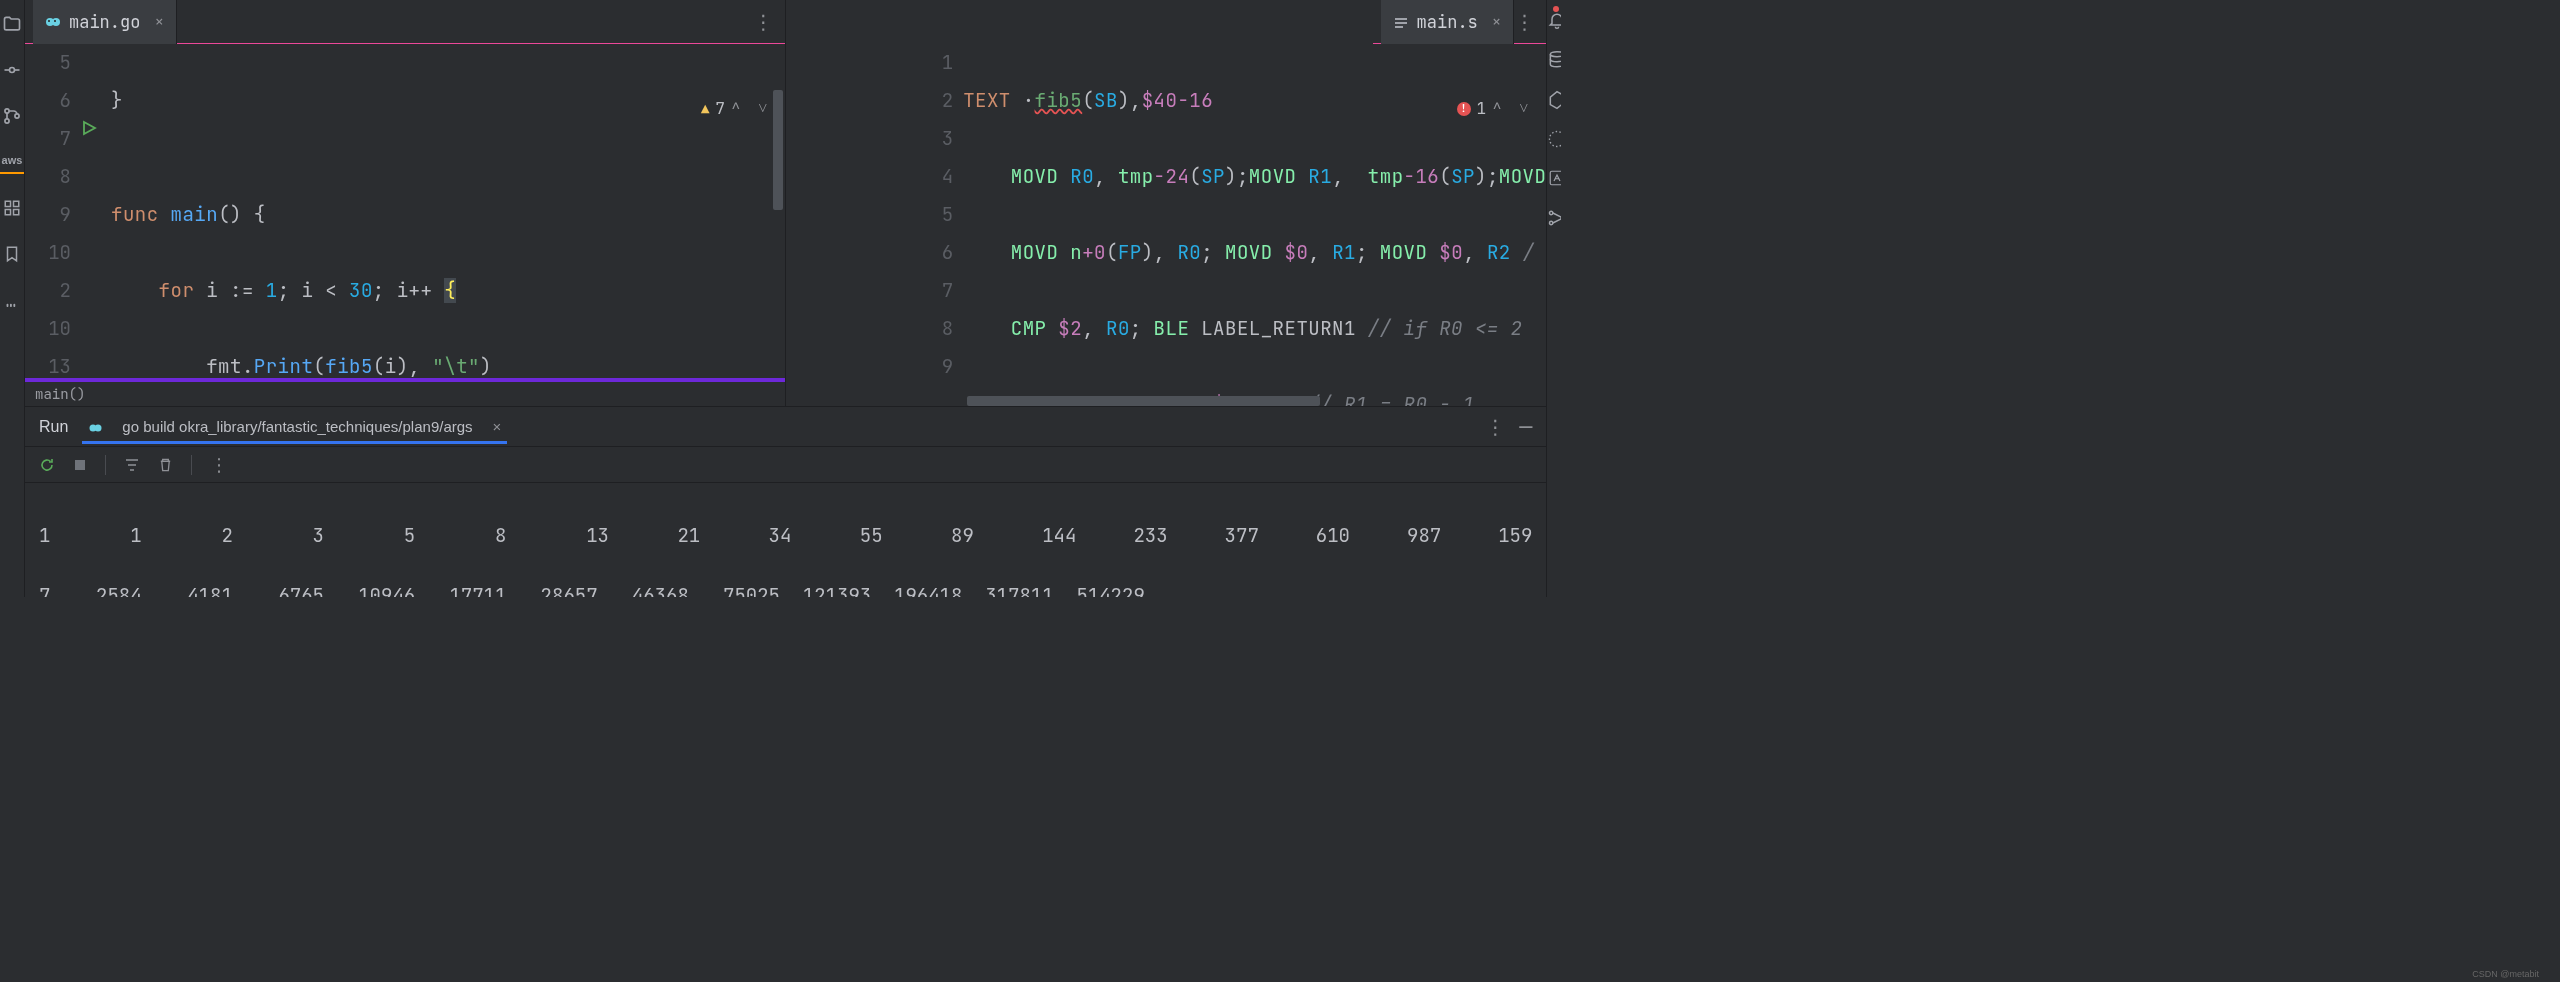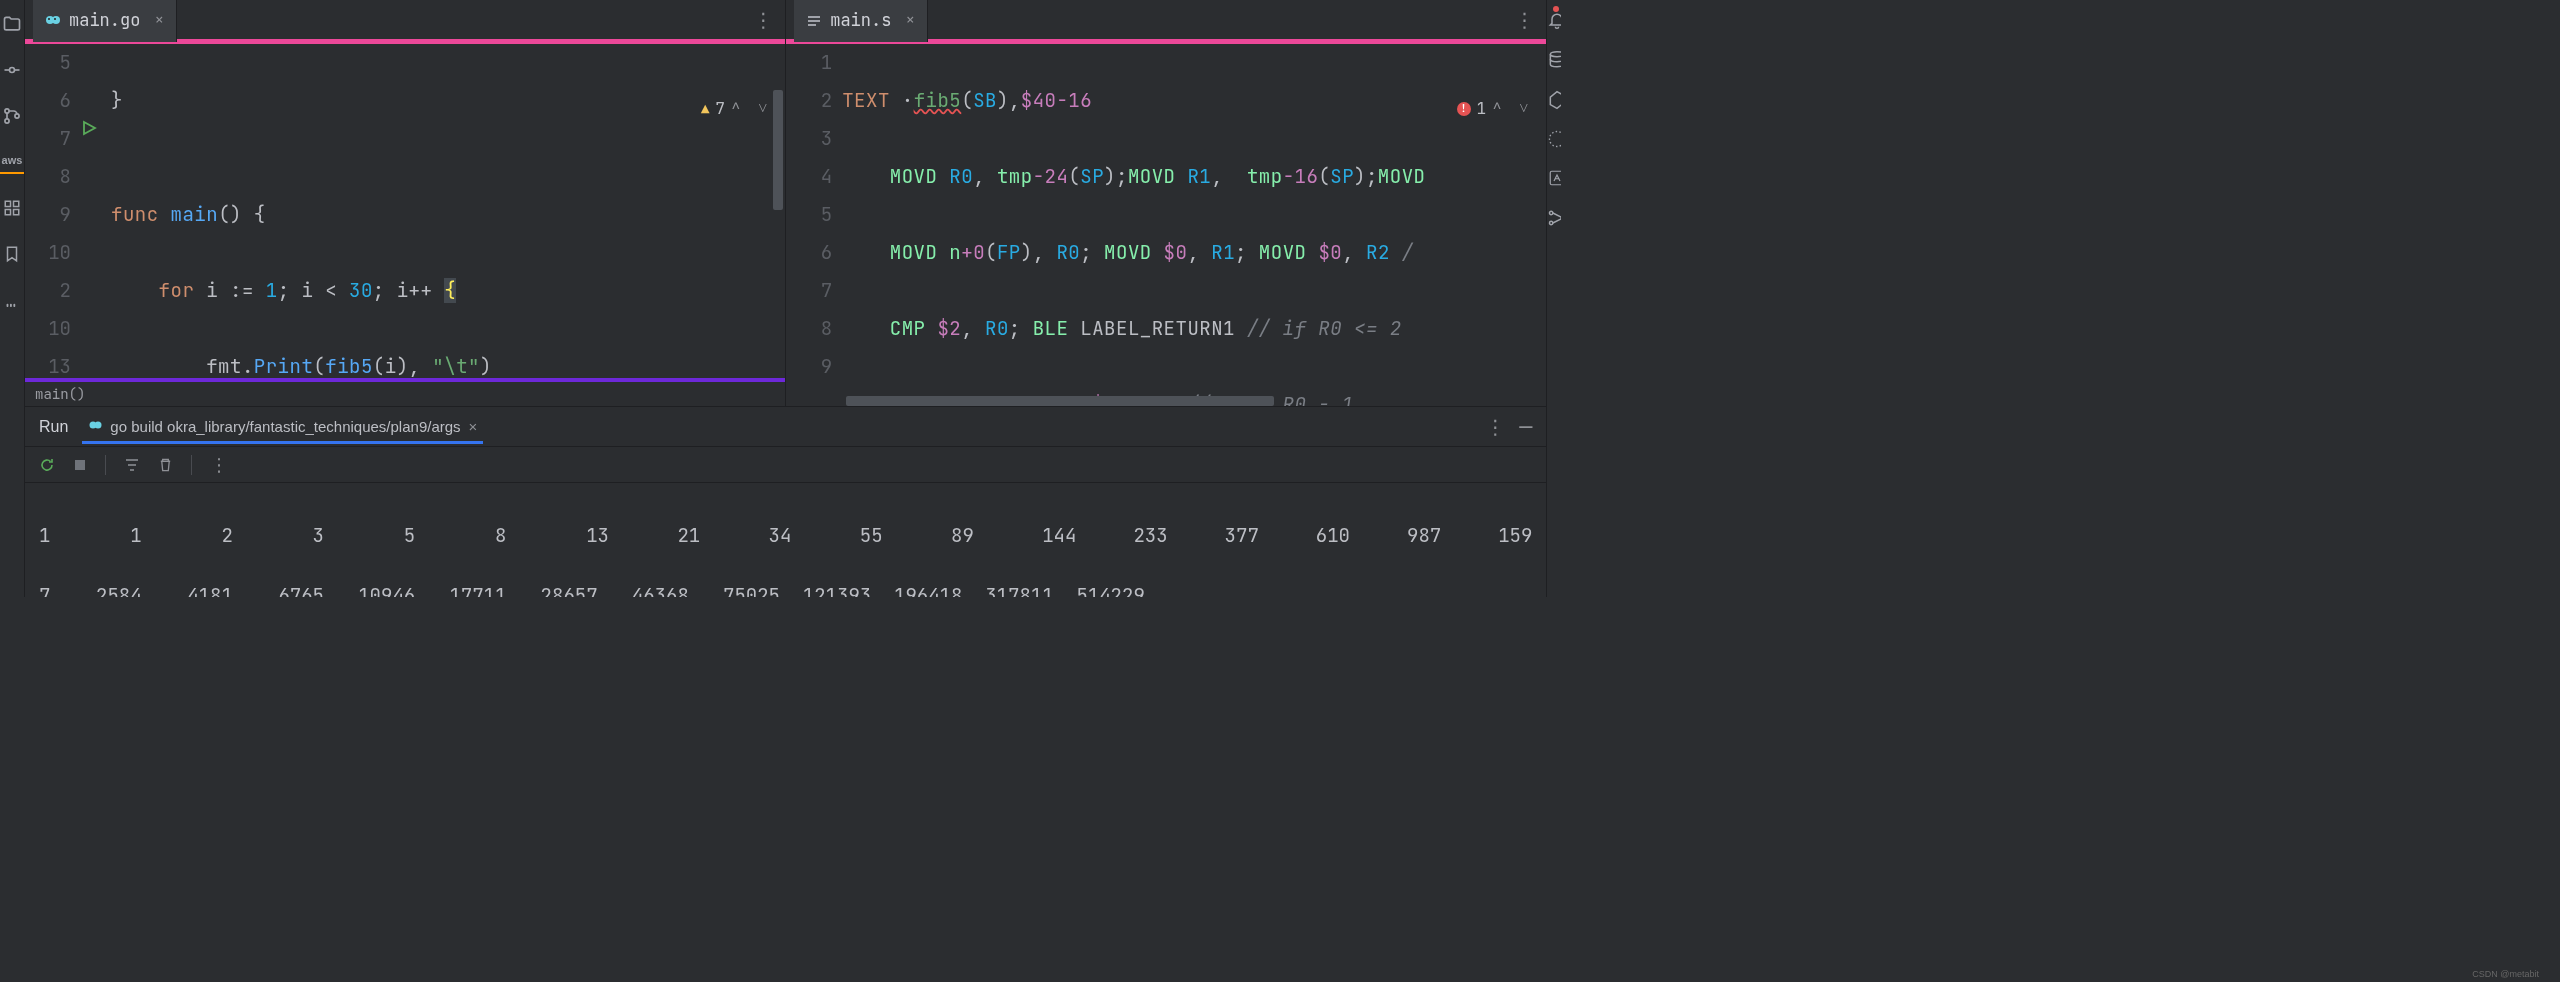--- a/index.html
+++ b/index.html
@@ -55,27 +55,27 @@
     height: 407px;
     border-bottom: 1px solid #1e1f22;
   }
   .editor-pane {
     flex: 1;
     display: flex;
     flex-direction: column;
     border-right: 1px solid #1e1f22;
     min-width: 0;
   }
-  .editor-pane:last-child { border-right: none; }
+  .editor-pane:last-child { border-right: none; align-items: flex-end; }
   .tabbar {
     height: 44px;
     display: flex;
     align-items: center;
     background: #2b2d30;
-    border-bottom: 5px solid #ec4899;
+    border-bottom: 1px solid #ec4899;
     position: relative;
     padding-left: 8px;
   }
   .tab {
     height: 44px;
     display: flex;
     align-items: center;
     gap: 8px;
     padding: 0 12px;
     background: #3a3d41;
@@ -175,21 +175,21 @@
   .run-header {
     height: 40px;
     display: flex;
     align-items: center;
     gap: 14px;
     padding: 0 14px;
     border-bottom: 1px solid #1e1f22;
   }
   .run-header .label { font-size: 16px; color: #d0d2d8; font-family: Arial, sans-serif;}
   .run-config {
-    display: flex; align-items: flex-start; gap: 8px;
+    display: flex; align-items: flex-end; gap: 20px;
     font-size: 15px; color: #bcbec4;
     border-bottom: 3px solid #3574f0;
     padding: 8px 6px 6px 6px;
     font-family: Arial, sans-serif;
   }
   .run-header .spacer { flex: 1;}
   .run-toolbar {
     height: 36px;
     display: flex;
     align-items: center;

